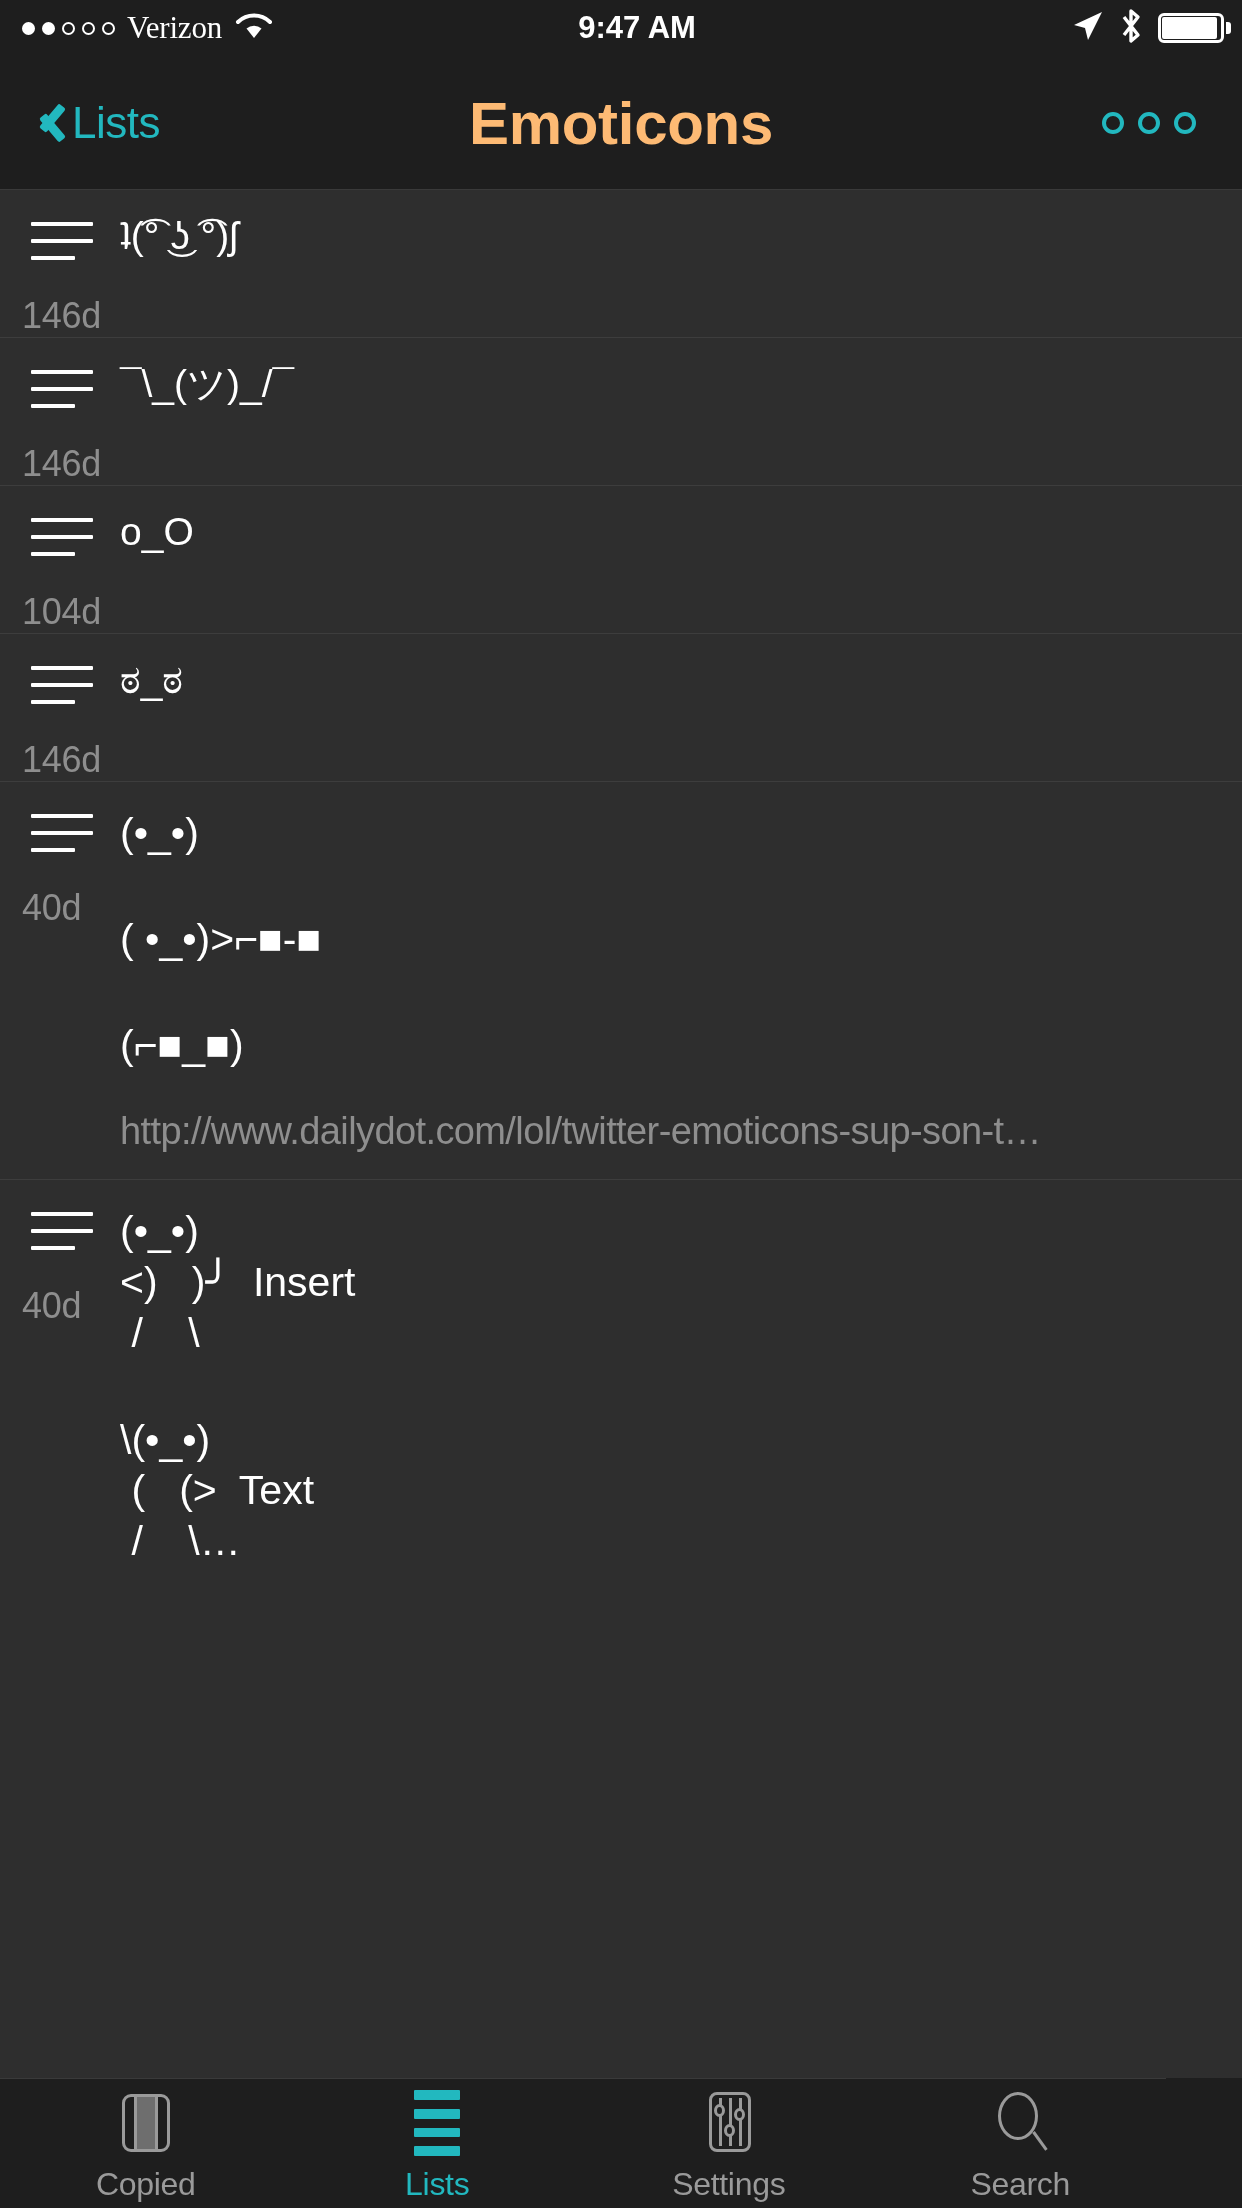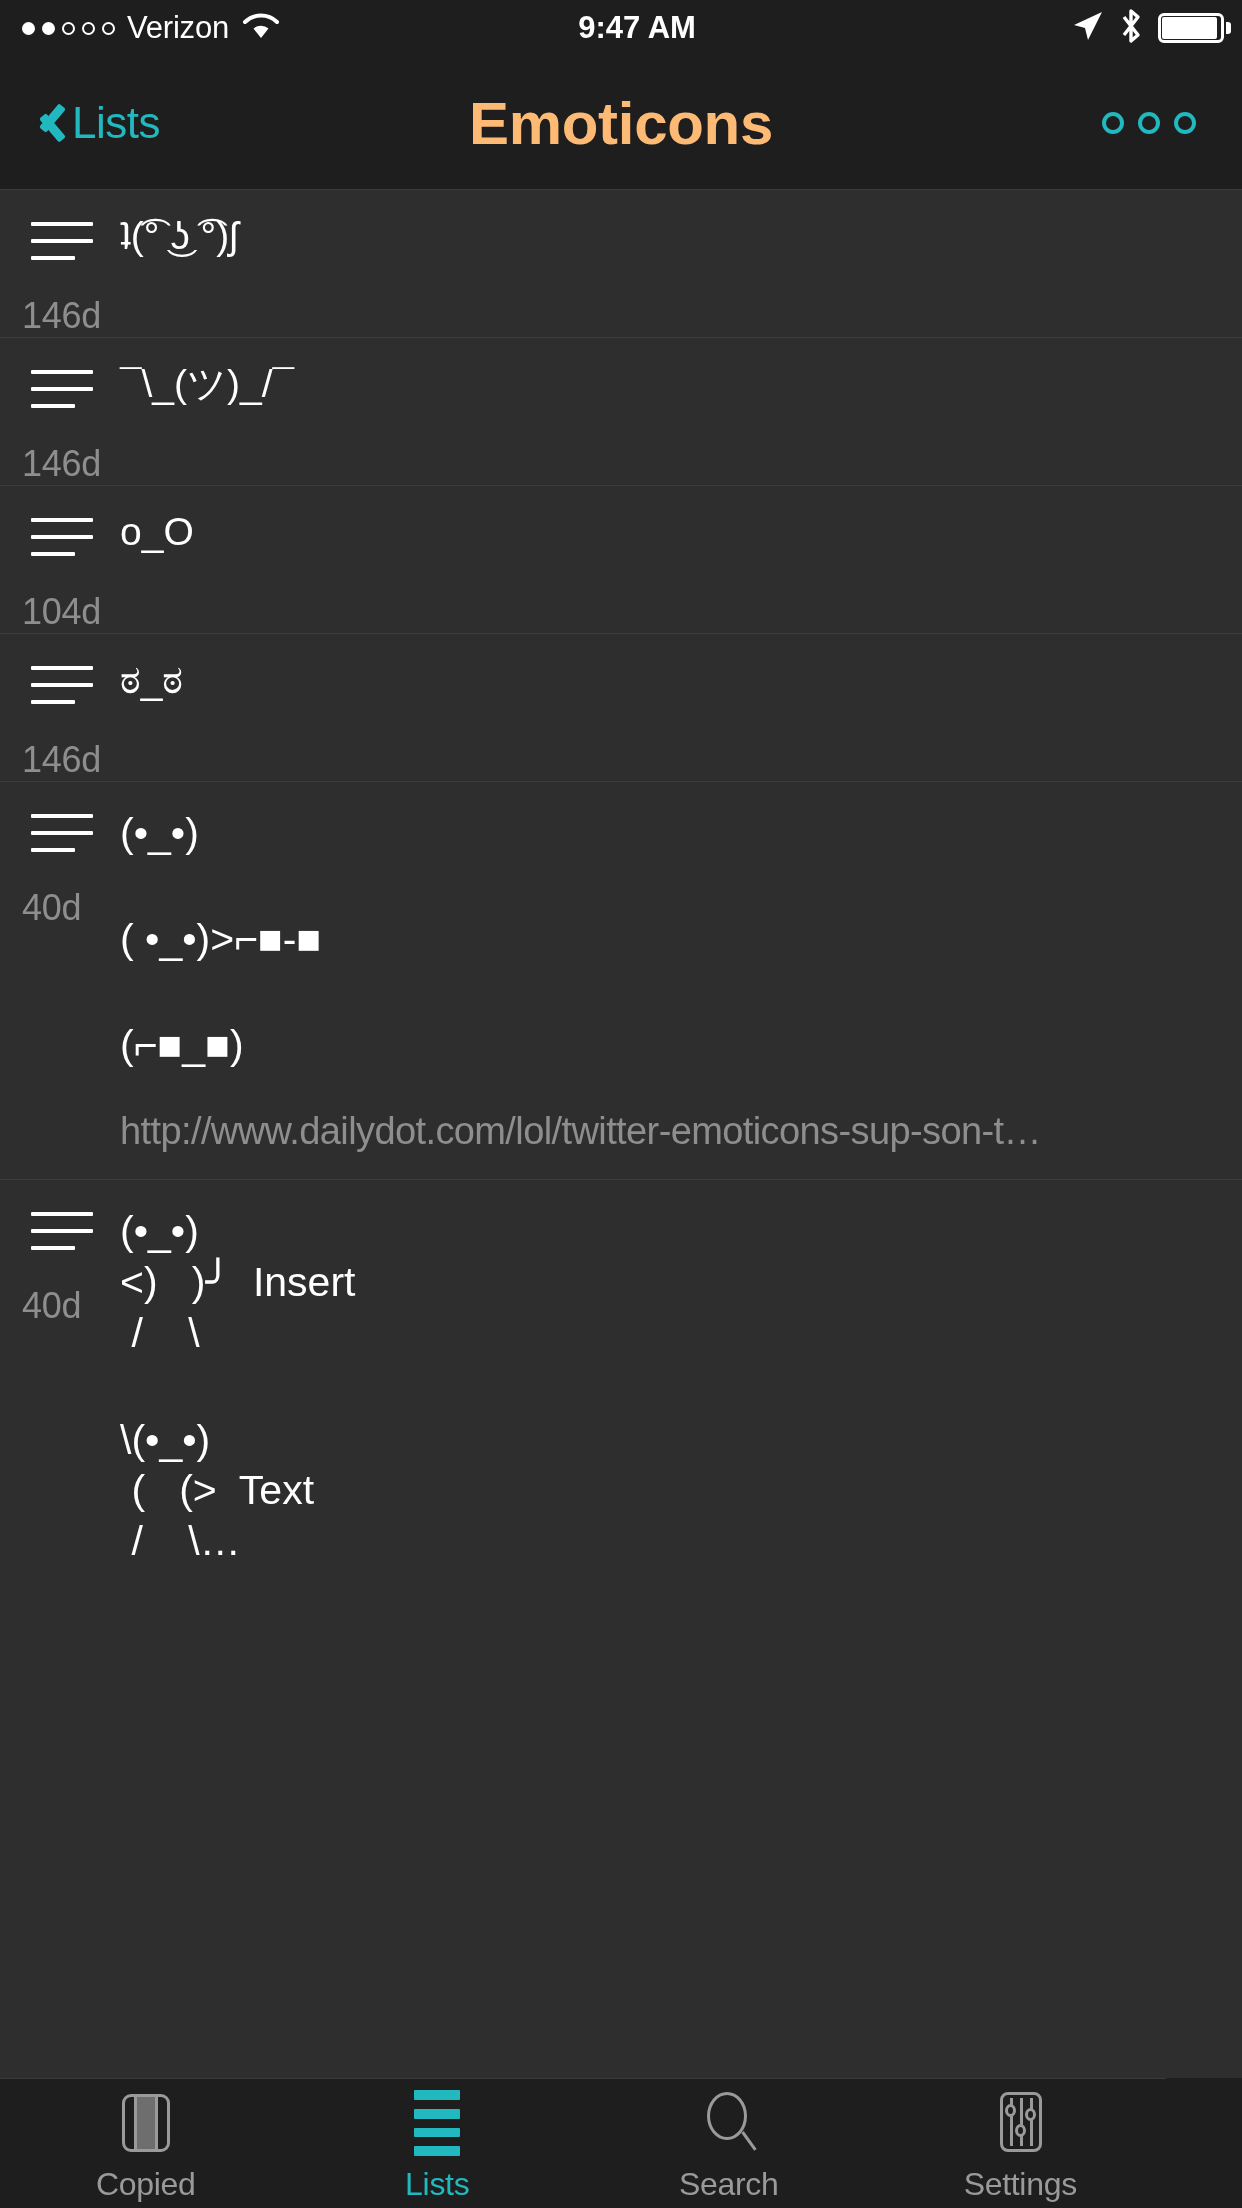--- a/index.html
+++ b/index.html
@@ -14,21 +14,21 @@
 
   
   .statusbar {
     position:absolute; top:0; left:0; width:1242px; height:56px;
     background:#1e1e1e; color:#fff;
   }
   .sb-left { position:absolute; left:22px; top:0; height:56px; display:flex; align-items:center; gap:0px; }
   .dots { display:flex; align-items:center; gap:7px; margin-right:12px; }
   .dot { width:13px; height:13px; border-radius:50%; border:2px solid #fff; }
   .dot.filled { background:#fff; }
-  .carrier { font-size:31px; letter-spacing:-0.2px; font-weight:400; }
+  .carrier { font-size:31px; letter-spacing:-0.2px; font-weight:400;font-family:Liberation Serif, serif; }
   .wifi { margin-left:13px; display:inline-block; }
   .sb-center {
     position:absolute; left:16px; width:1242px; top:0; height:56px;
     display:flex; align-items:center; justify-content:center;
     font-size:31px; font-weight:700; letter-spacing:0px;
   }
   .sb-right { position:absolute; right:18px; top:0; height:56px; display:flex; align-items:center; gap:14px; }
   .battery { position:relative; width:66px; height:30px; }
   .battery .shell { position:absolute; inset:0; border:3px solid #fff; border-radius:6px; }
   .battery .fill { position:absolute; left:4px; top:4px; bottom:4px; right:7px; background:#fff; border-radius:2px; }
@@ -310,37 +310,37 @@
     </div>
 
     <div class="tab active">
       <span class="ic ic-lists">
         <b></b>
           <b></b>
           <b></b>
           <b></b>
       </span>
       <span class="tab-label">Lists</span>
-    </div>
-
-    <div class="tab">
-      <span class="ic ic-search">
-        <span class="circ"></span>
-          <span class="handle"></span>
-      </span>
-      <span class="tab-label">Search</span>
     </div>
 
     <div class="tab">
       <span class="ic ic-settings">
         <span class="frame"></span>
         <span class="sl" style="left:28px;top:8px;height:48px;"></span>
         <span class="sl" style="left:38px;top:8px;height:48px;"></span>
         <span class="sl" style="left:48px;top:8px;height:48px;"></span>
         <span class="kn" style="left:23px;top:14px;"></span>
         <span class="kn" style="left:33px;top:34px;"></span>
         <span class="kn" style="left:43px;top:18px;"></span>
       </span>
       <span class="tab-label">Settings</span>
     </div>
 
+    <div class="tab">
+      <span class="ic ic-search">
+        <span class="circ"></span>
+          <span class="handle"></span>
+      </span>
+      <span class="tab-label">Search</span>
+    </div>
+
   </div>
 </div>
 
 </body></html>

